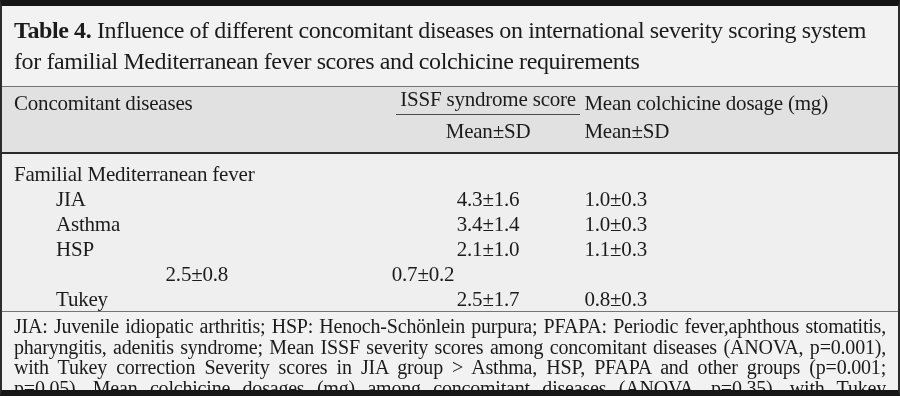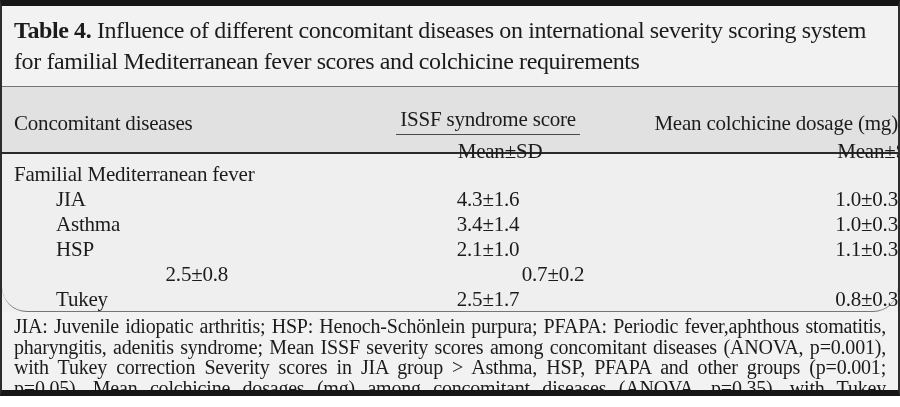--- a/index.html
+++ b/index.html
@@ -34,46 +34,45 @@
   .title-label { font-weight: bold; }
 
   
   .grid {
     display: grid;
     grid-template-columns: 43.5% 21.5% 35%;
     align-items: end;
   }
   .c1 { text-align: left; padding-left: 12px; }
   .c2 { text-align: center; }
-  .c3 { text-align: right; }
+  .c3 { text-align: left; }
 
   
   .header-band {
     background: var(--header-bg, #e1e1e1);
     height: 67px;
     border-bottom: 2px solid var(--rule-dark, #2a2a2a);
     font-size: 21px;
     letter-spacing: -0.2px;
   }
-  .hrow1 { padding-top: 20px; line-height: 24px; }
+  .hrow1 { padding-top: 0; line-height: 24px; }
   .underlined {
     display: inline-block;
     padding: 0 4px 3px 4px;
     border-bottom: 1px solid var(--rule-mid, #4a4a4a);
   }
-  .hrow2 { padding-top: 5px; line-height: 22px; gap: 12px; }
+  .hrow2 { padding-top: 5px; line-height: 22px; }
 
   
   .body-band {
     padding: 8px 0 3px 0;
     height: 158px;
     border-bottom: 1px solid var(--rule-light, #757575);
     font-size: 21px;
     letter-spacing: -0.2px;
-    border-radius: 25px;
   }
   .body-band .grid { line-height: 25px; align-items: baseline; }
   .indent { padding-left: 54px; }
 
   
   .footnote {
     background: var(--title-bg, #f2f2f2);
     padding: 4px 12px 0 12px;
     font-size: 20px;
     line-height: 20.5px;

